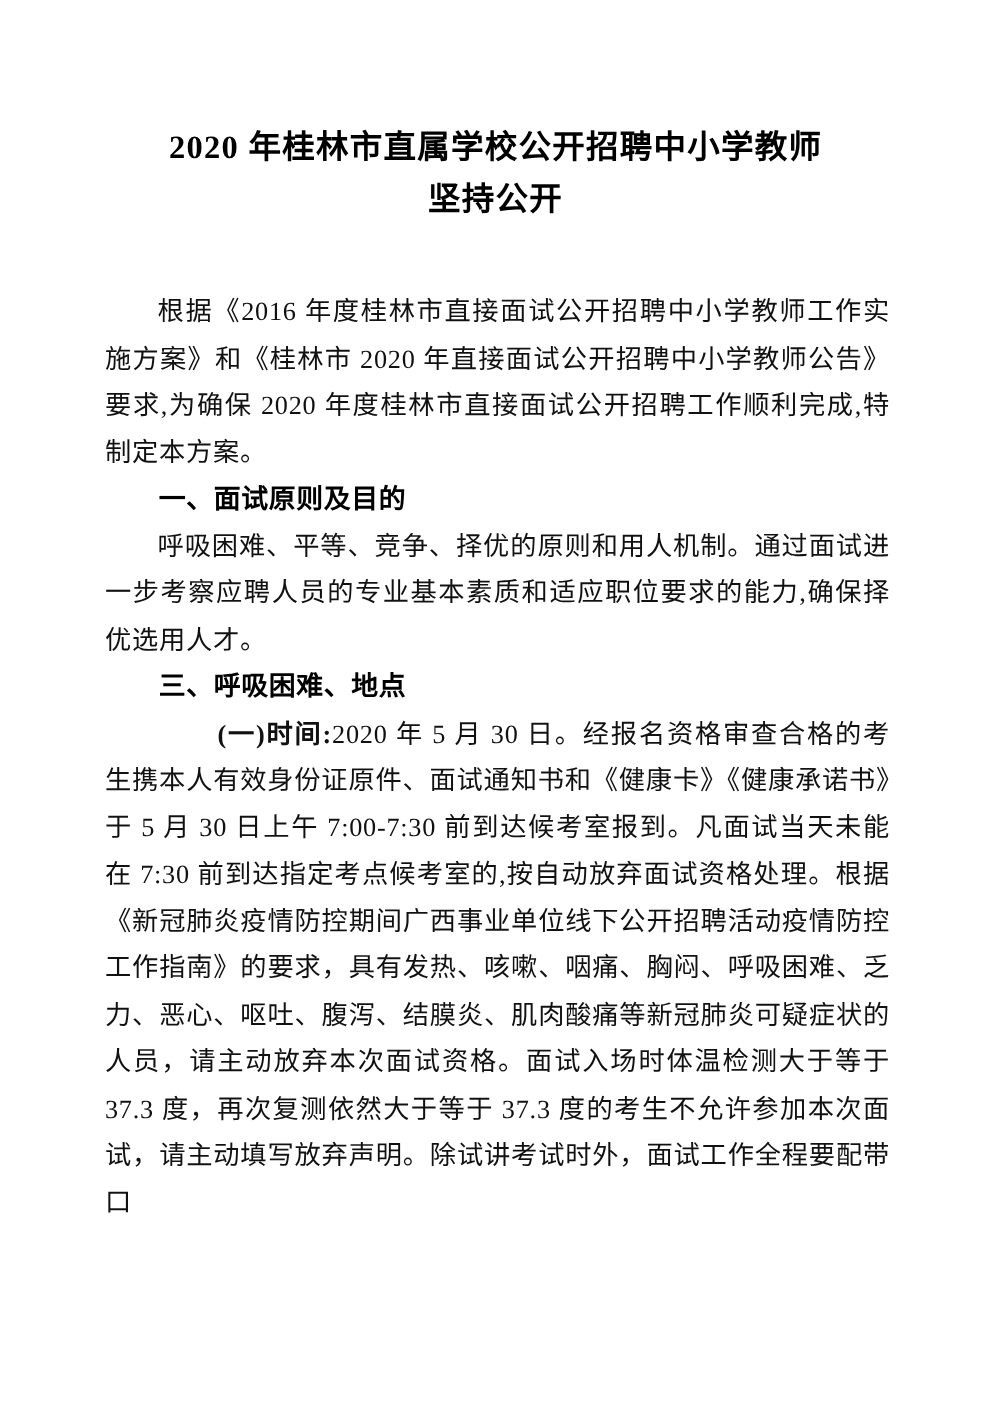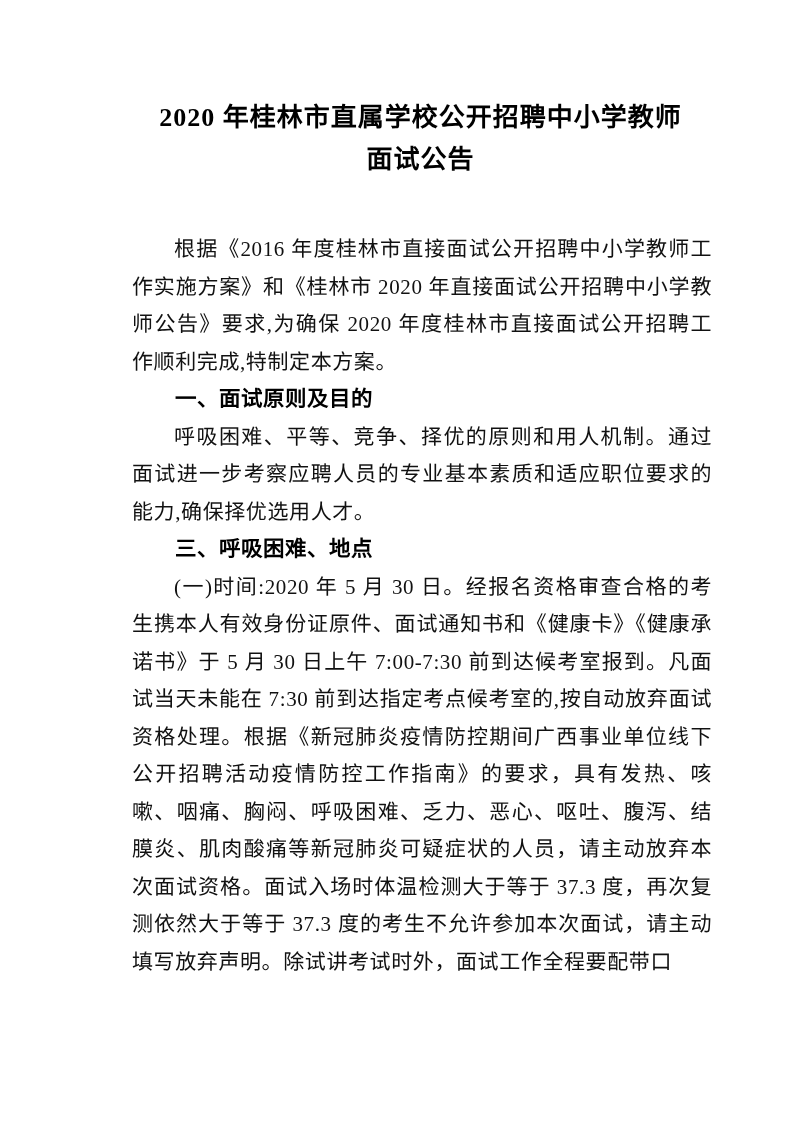--- a/index.html
+++ b/index.html
@@ -9,21 +9,20 @@
   }
   .page {
     position: relative;
     width: 793px;
     height: 1122px;
     background: #ffffff;
     overflow: hidden;
     box-sizing: border-box;
     font-family: "Liberation Serif", "DejaVu Serif", serif;
     color: #1a1a1a;
-    padding-left: 48px;
   }
   .doc-title {
     margin: 97px 60px 0 60px;
     text-align: center;
     font-family: "Liberation Serif", "DejaVu Serif", serif;
     font-weight: 700;
     font-size: 26px;
     line-height: 42px;
     color: #000000;
     letter-spacing: 1px;
@@ -44,31 +43,32 @@
     margin: 0;
     text-indent: 2em;
     font-family: Liberation Sans, sans-serif;
     font-weight: 700;
     font-size: 21.5px;
     line-height: 37.5px;
     color: #000000;
     letter-spacing: 0.5px;
   }
   .inline-label {
-    font-weight: 400;
+    font-weight: 700;
+    margin-left: 48px;
   }
 </style>
 </head>
 <body>
 
 <div class="page">
 
   <h1 class="doc-title">
     <span>2020 年桂林市直属学校公开招聘中小学教师</span><br>
-    <span>面试公告</span>
+    <span>坚持公开</span>
   </h1>
 
   <div class="doc-body">
 
     <p class="para">根据《2016 年度桂林市直接面试公开招聘中小学教师工作实施方案》和《桂林市 2020 年直接面试公开招聘中小学教师公告》要求,为确保 2020 年度桂林市直接面试公开招聘工作顺利完成,特制定本方案。</p>
 
     <h2 class="section-heading">一、面试原则及目的</h2>
 
     <p class="para">呼吸困难、平等、竞争、择优的原则和用人机制。通过面试进一步考察应聘人员的专业基本素质和适应职位要求的能力,确保择优选用人才。</p>
 

